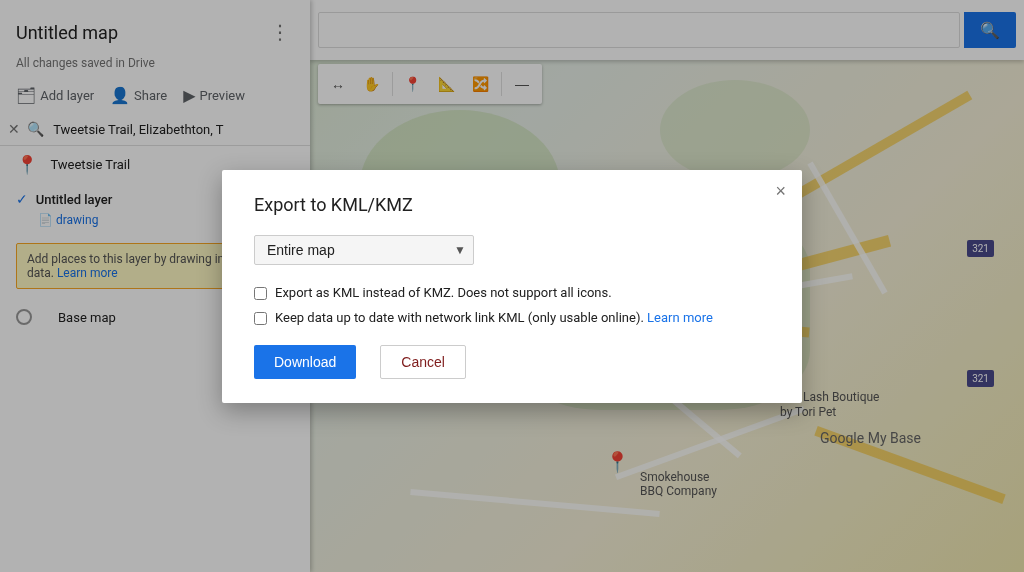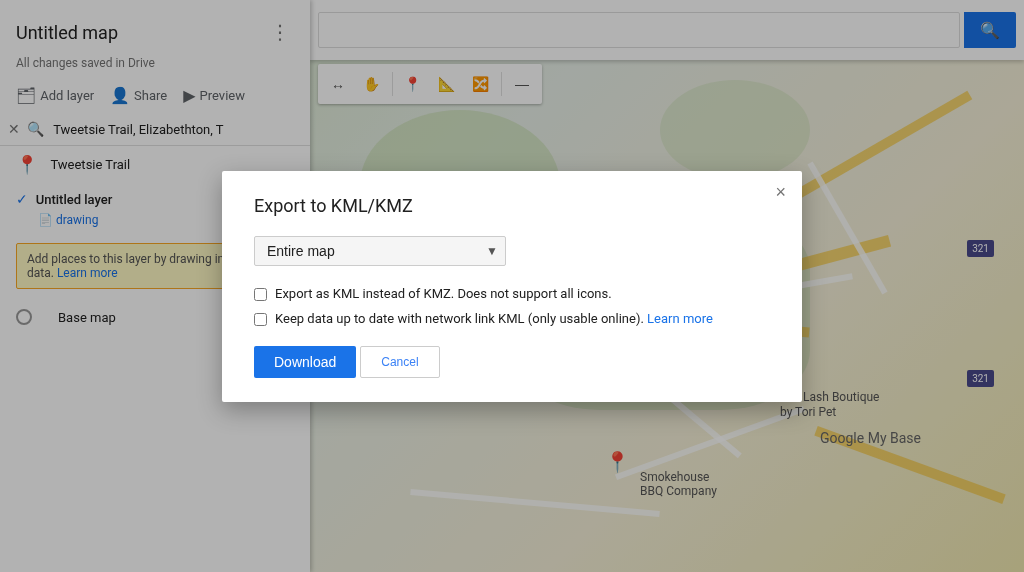--- a/index.html
+++ b/index.html
@@ -321,21 +321,21 @@
     .dialog-select {
       appearance: none;
       -webkit-appearance: none;
       padding: 6px 32px 6px 12px;
       border: 1px solid #ccc;
       border-radius: 2px;
       font-size: 14px;
       color: #212121;
       background: #f5f5f5;
       cursor: pointer;
-      width: 252px;
+      width: 220px;
       outline: none;
     }
 
     .select-arrow {
       position: absolute;
       right: 8px;
       top: 50%;
       transform: translateY(-50%);
       font-size: 12px;
       color: #555;
@@ -360,42 +360,42 @@
       color: #212121;
     }
 
     .checkbox-label .link {
       color: #1a73e8;
       cursor: pointer;
     }
 
     .dialog-buttons {
       display: flex;
-      gap: 4px;
+      gap: 24px;
       margin-top: 20px;
     }
 
     .btn-download {
       padding: 8px 20px;
       background: #1a73e8;
       color: #fff;
       border: none;
       border-radius: 2px;
       font-size: 14px;
       cursor: pointer;
       font-weight: 500;
     }
 
     .btn-cancel {
       padding: 8px 20px;
       background: transparent;
-      color: #3b82f6;
+      color: #7f1d1d;
       border: 1px solid #ccc;
       border-radius: 2px;
-      font-size: 12px;
+      font-size: 14px;
       cursor: pointer;
     }
 
     
     .map-visual {
       position: absolute;
       top: 60px;
       left: 310px;
       right: 0;
       bottom: 0;

